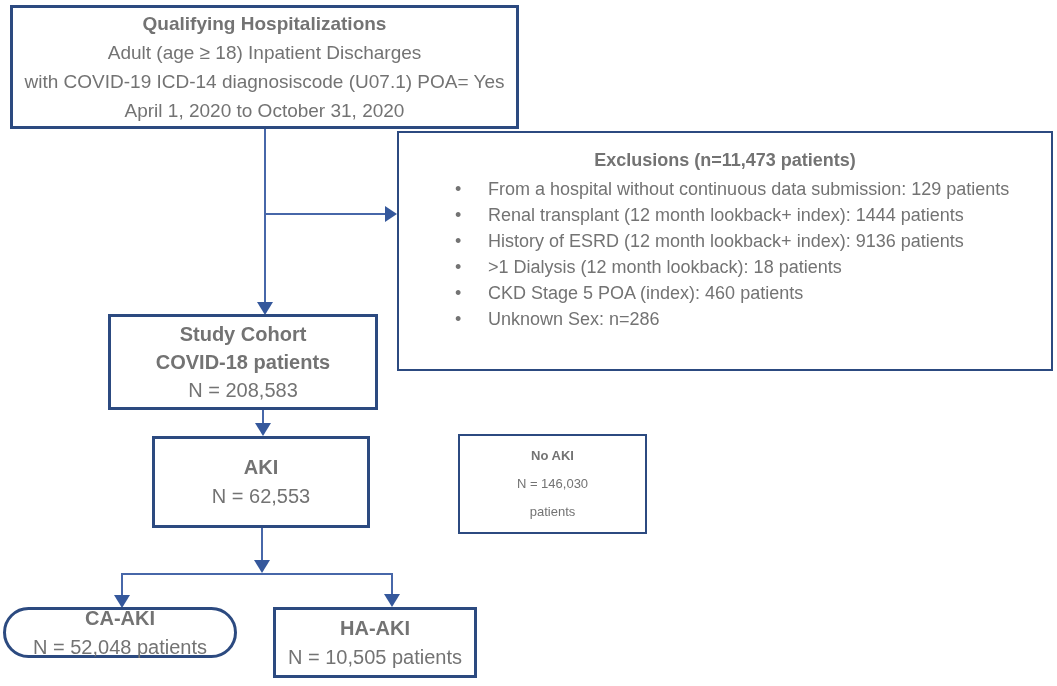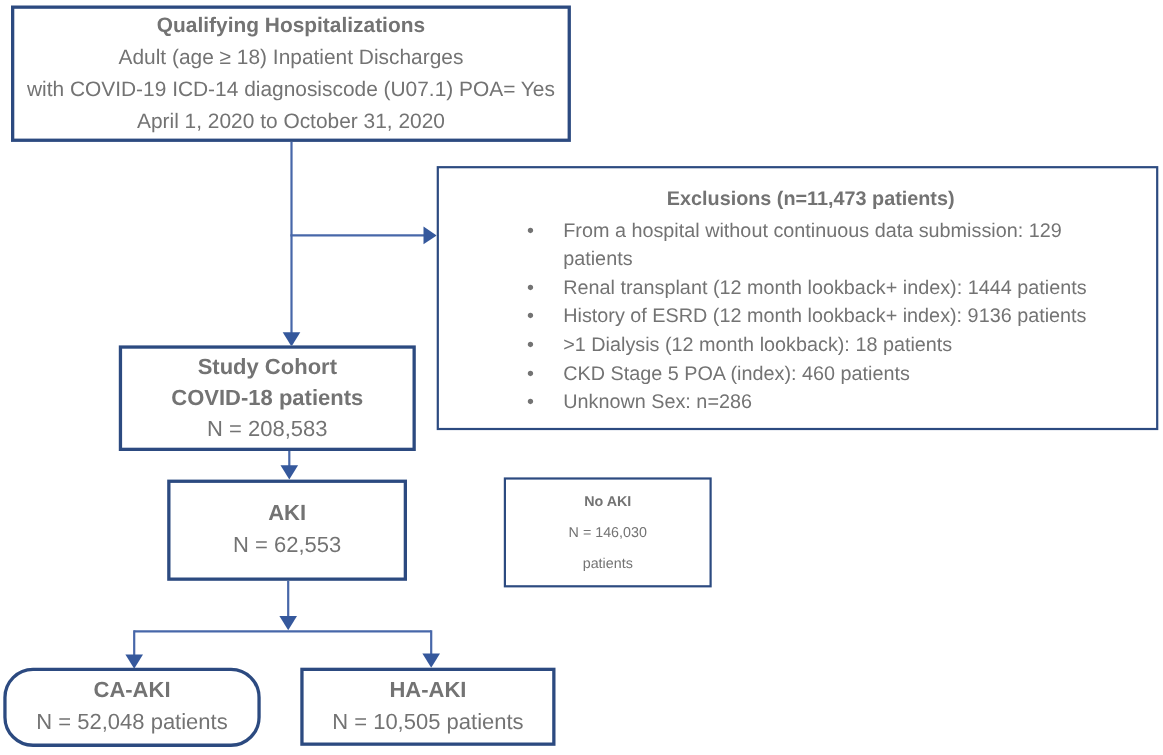--- a/index.html
+++ b/index.html
@@ -20,37 +20,36 @@
     border:3px solid #2c4a80;
     color:#737373;
     text-align:center;
     display:flex;
     flex-direction:column;
     justify-content:center;
   }
   .box .bold{font-weight:bold;}
   #box-qualifying{left:10px;top:5px;width:509px;height:124px;font-size:19px;line-height:29px;}
   #box-exclusions{
-    left:397px;top:151px;width:656px;height:240px;
+    left:397px;top:131px;width:656px;height:240px;
     border-width:2px;font-size:18px;line-height:26px;
     justify-content:flex-start;
-    padding-left:24px;
   }
   #box-exclusions .ex-title{margin-top:14px;font-weight:bold;}
   #box-exclusions ul{
     margin:3px 0 0;padding:0 40px 0 52px;
     list-style:none;text-align:left;
   }
   #box-exclusions li{position:relative;padding-left:37px;line-height:26px;}
   #box-exclusions li::before{content:"\2022";position:absolute;left:4px;}
   #box-study{left:108px;top:314px;width:270px;height:96px;font-size:20px;line-height:28px;}
   #box-aki{left:152px;top:436px;width:218px;height:92px;font-size:20px;line-height:29px;}
   #box-noaki{left:458px;top:434px;width:189px;height:100px;border-width:2px;font-size:13px;line-height:28px;}
-  #box-caaki{left:3px;top:607px;width:234px;height:72px;font-size:20px;line-height:29px;border-radius:27px;}
-  #box-haaki{left:273px;top:607px;width:232px;height:71px;font-size:20px;line-height:29px;}
+  #box-caaki{left:3px;top:607px;width:234px;height:51px;font-size:20px;line-height:29px;border-radius:27px;}
+  #box-haaki{left:273px;top:607px;width:204px;height:71px;font-size:20px;line-height:29px;}
 </style>
 </head>
 <body>
 
 <div id="canvas">
 
   <svg id="connectors" width="1057" height="686" viewBox="0 0 1057 686" aria-hidden="true">
     <g>
       <line x1="265" y1="129" x2="265" y2="303"></line>
       <polygon points="257,302 273,302 265,315"></polygon>

